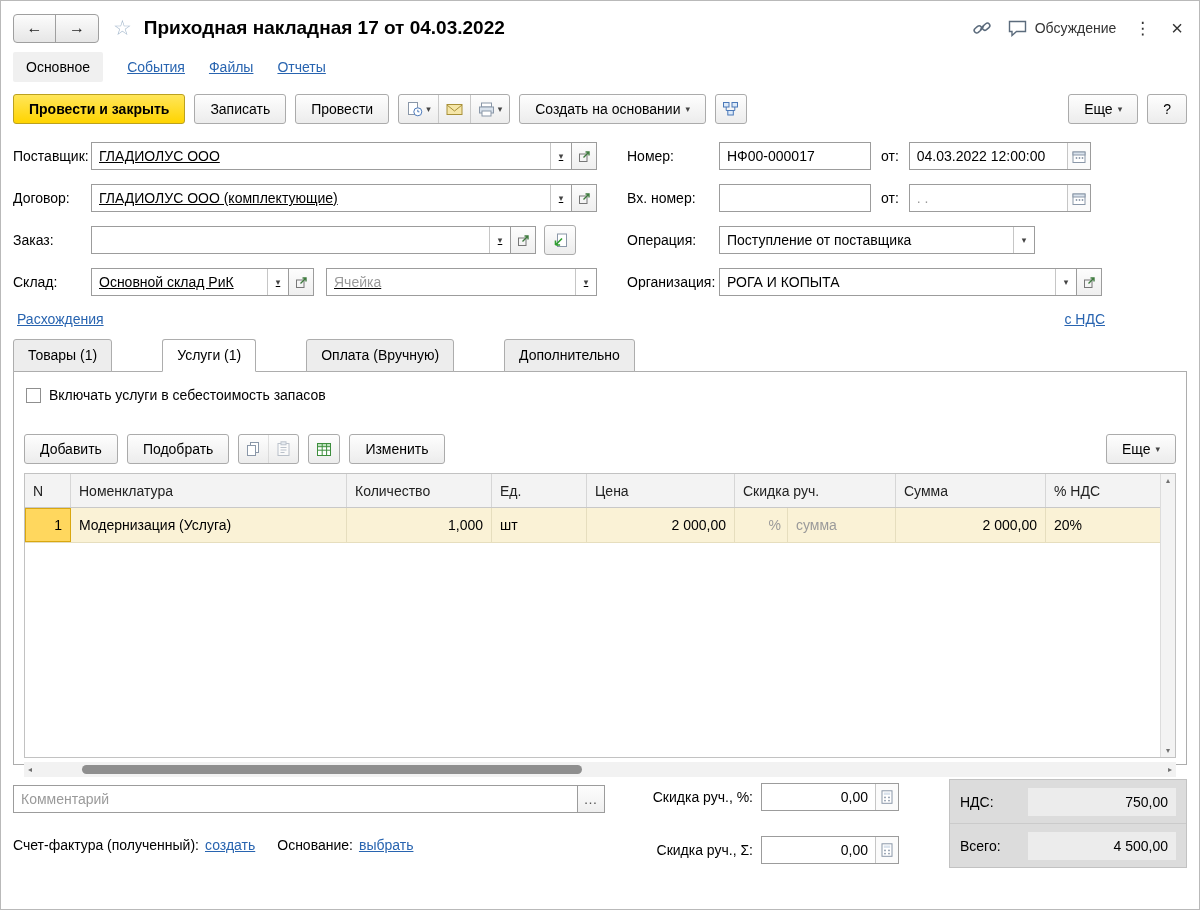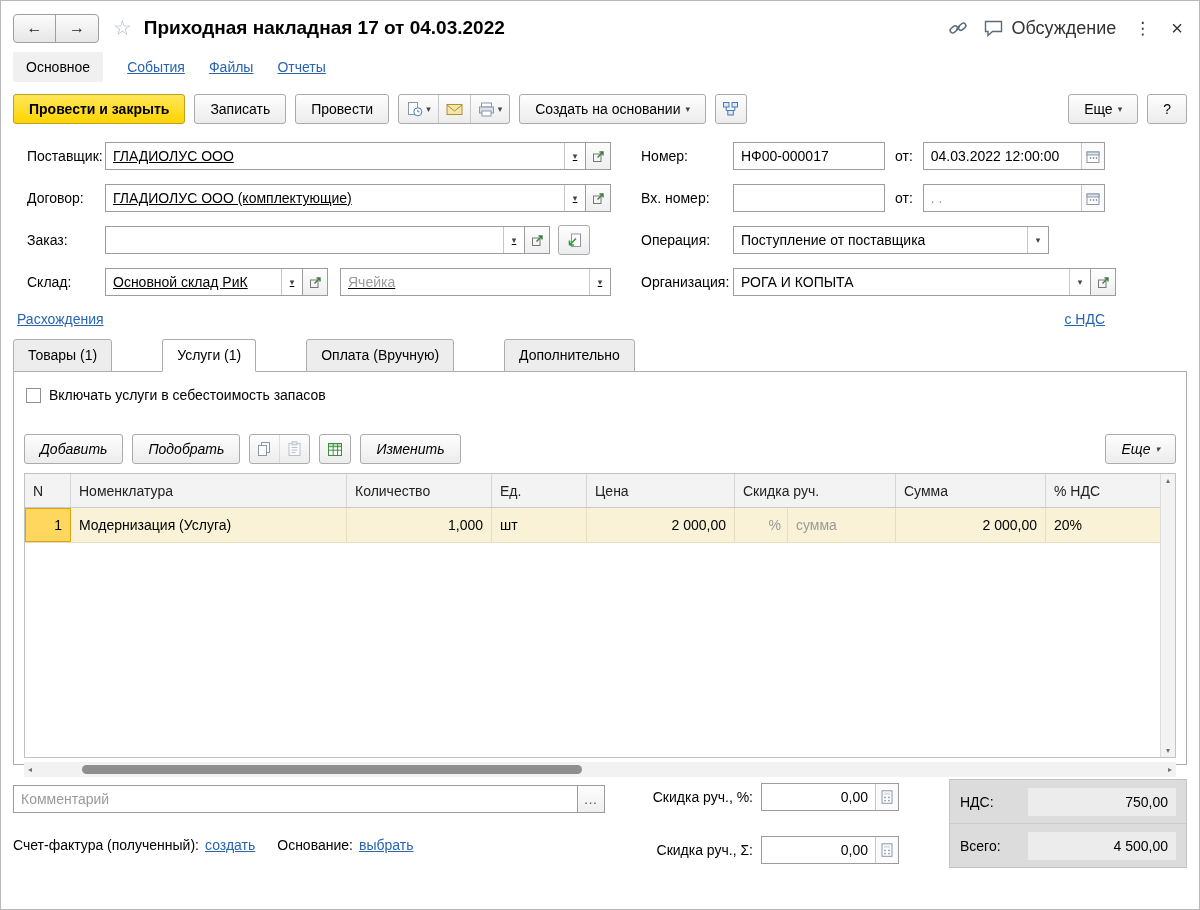--- a/index.html
+++ b/index.html
@@ -8,21 +8,21 @@
   .window { width:1200px; height:910px; border:1px solid #B9B9B9; background:#fff; overflow:hidden; position:relative; }
 
   
   .hdr { display:flex; align-items:center; padding:10px 14px 6px 12px; height:50px; }
   .navgrp { display:flex; border:1px solid #9F9F9F; border-radius:4px; overflow:hidden; background:linear-gradient(#FCFCFC,#E6E6E6); }
   .navbtn { width:42px; height:27px; display:flex; align-items:center; justify-content:center; font-size:16px; color:#222; cursor:pointer; }
   .navbtn:first-child { border-right:1px solid #9F9F9F; }
   .star { font-size:21px; color:#A9BCCF; margin:0 12px 0 14px; }
   .title { font-size:19px; font-weight:bold; white-space:nowrap; }
   .hdr-right { margin-left:auto; display:flex; align-items:center; gap:16px; color:#333; }
-  .disc { display:flex; align-items:center; gap:8px; font-size:18px; cursor:pointer; }
+  .disc { display:flex; align-items:center; gap:8px; font-size:14px; cursor:pointer; }
   .kebab { font-size:17px; cursor:pointer; padding:0 2px; }
   .closex { font-size:20px; cursor:pointer; padding:0 2px; }
 
   
   .sections { display:flex; align-items:center; gap:24px; padding:2px 12px 8px; height:38px; }
   .sec-active { background:#F0F0F0; padding:7px 13px; border-radius:2px; }
   .sec-link { color:#2864B0; text-decoration:underline; cursor:pointer; }
 
   
   .tbar { display:flex; align-items:center; gap:9px; padding:4px 12px 10px; height:46px; }
@@ -31,21 +31,21 @@
   .btn-yellow { background:linear-gradient(#FFE65A,#FFD400); border-color:#BBA120; font-weight:bold; }
   .igroup { display:inline-flex; align-items:stretch; height:30px; border:1px solid #ABABAB; border-radius:3px; background:linear-gradient(#FEFEFE,#ECECEC); overflow:hidden; }
   .iseg { display:flex; align-items:center; gap:3px; padding:0 7px; cursor:pointer; }
   .iseg + .iseg { border-left:1px solid #C9C9C9; }
   .ibtn-single { display:inline-flex; align-items:center; justify-content:center; gap:3px; height:30px; min-width:32px; padding:0 6px;
                  border:1px solid #ABABAB; border-radius:3px; background:linear-gradient(#FEFEFE,#ECECEC); cursor:pointer; }
   .ddg { font-size:9px; color:#444; }
   .tbar-right { margin-left:auto; display:flex; gap:9px; }
 
   
-  .form { padding:0 26px; }
+  .form { padding:0 12px; }
   .frow { display:flex; align-items:center; height:42px; }
   .lblL { width:78px; flex:none; }
   .zoneL { width:506px; flex:none; display:flex; align-items:center;text-decoration:underline; }
   .fspacer { width:30px; flex:none; }
   .lblR { width:92px; flex:none; }
   .zoneR { width:384px; flex:none; display:flex; align-items:center; }
   .field { display:flex; align-items:center; height:28px; border:1px solid #9C9C9C; background:#fff; overflow:hidden; }
   .ftext { flex:1; padding:0 7px; white-space:nowrap; overflow:hidden; }
   .fph { color:#9A9A9A; }
   .fdd { width:21px; align-self:stretch; border-left:1px solid #C6C6C6; display:flex; align-items:center; justify-content:center; font-size:9px; color:#444; cursor:pointer; flex:none; }
@@ -60,21 +60,21 @@
 
   
   .tabstrip { display:flex; margin:4px 12px 0; position:relative; z-index:2;gap:48px; }
   .tab { border:1px solid #ADADAD; border-radius:3px 3px 0 0; background:#EDEDED; padding:7px 14px 8px; margin-right:2px; margin-bottom:-1px; cursor:pointer; white-space:nowrap; }
   .tab.active { background:#fff; border-bottom-color:#fff; }
   .panel { position:relative; z-index:1; margin:0 12px; border:1px solid #ADADAD; background:#fff; height:394px; padding:8px 10px; }
 
   .chkrow { display:flex; align-items:center; gap:8px; height:26px; margin:2px 2px 25px; }
   .chk { width:15px; height:15px; border:1px solid #8F8F8F; background:#fff; cursor:pointer; flex:none; }
 
-  .ttools { display:flex; align-items:center; gap:9px; height:32px; margin-bottom:8px;font-style:italic; }
+  .ttools { display:flex; align-items:center; gap:9px; height:32px; margin-bottom:8px; }
   .ttools-right { margin-left:auto; }
 
   
   .grid { position:relative; border:1px solid #C2C2C2; height:285px; overflow:hidden; }
   .thead { display:flex; height:34px; background:#F3F3F3; border-bottom:1px solid #C8C8C8; }
   .th { padding:0 8px; display:flex; align-items:center; color:#222; border-right:1px solid #D6D6D6; overflow:hidden; white-space:nowrap; }
   .trow { display:flex; height:35px; background:#FAF2D6; border-bottom:1px solid #E6DEBE; cursor:pointer; }
   .td { padding:0 8px; display:flex; align-items:center; border-right:1px solid #E6DEBE; overflow:hidden; white-space:nowrap; }
   .c-n { width:46px; flex:none; }
   .c-item { width:276px; flex:none; }

